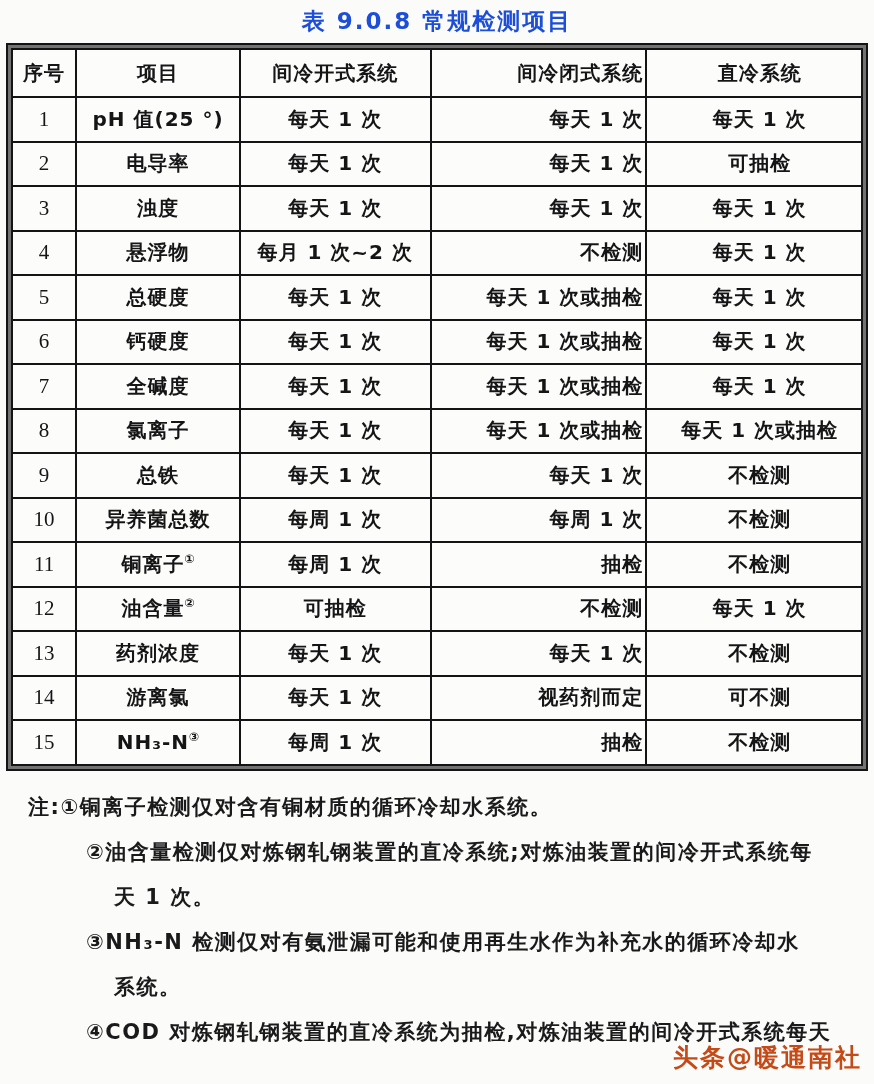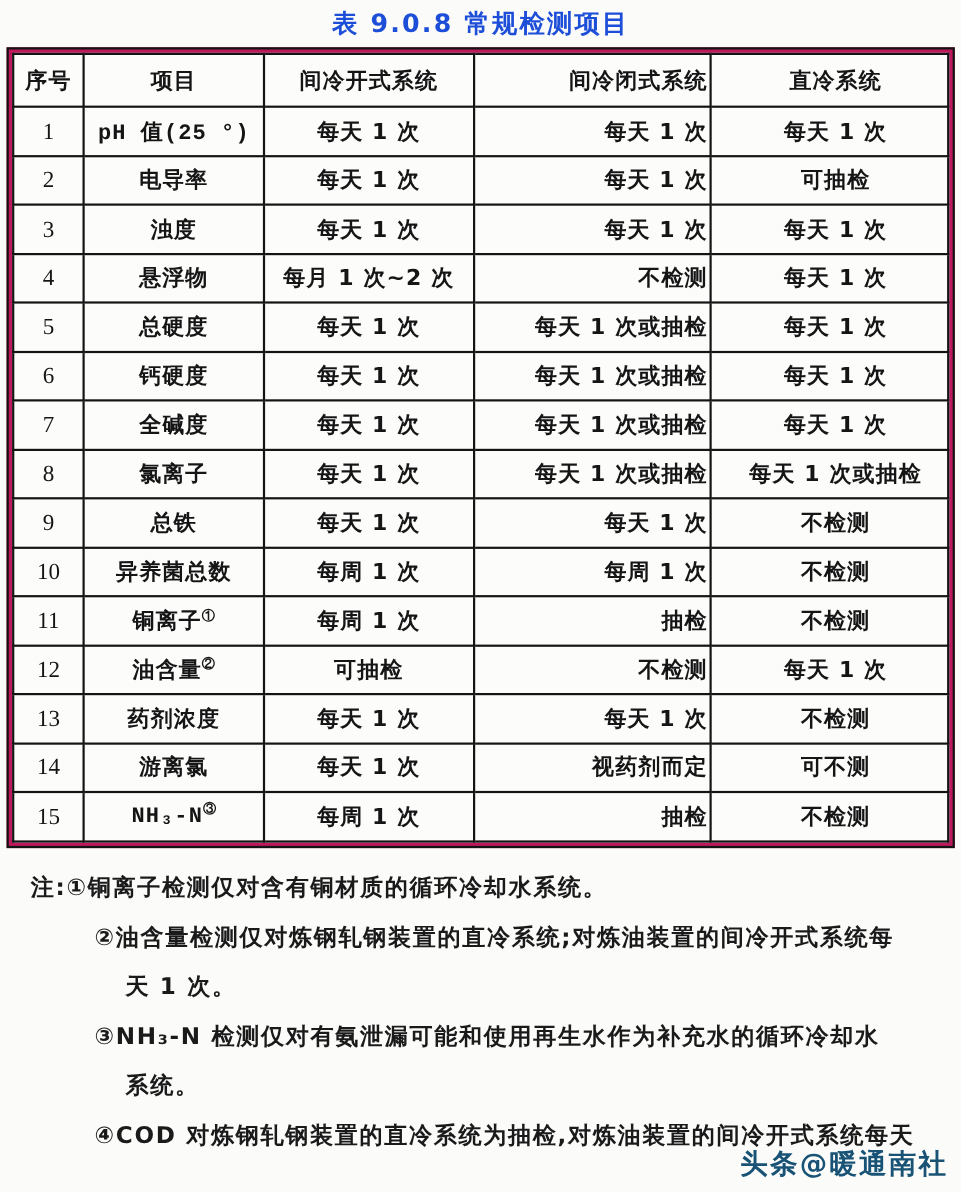--- a/index.html
+++ b/index.html
@@ -14,21 +14,21 @@
   .title{
     margin:0;padding:6px 0 4px 0;
     text-align:center;
     font-size:23px;font-weight:700;
     letter-spacing:2px;color:#1d4ed8;
   }
   .table-frame{
     margin:2px 6px 0 6px;
     border:2px solid #141414;
     padding:3px;
-    background:#be185d;
+    background:#737373;
   }
   table{
     border-collapse:collapse;
     width:100%;
     table-layout:fixed;
     background:#fcfcfb;
   }
   th,td{
     border:2px solid #141414;
     text-align:center;
@@ -37,21 +37,21 @@
     font-weight:700;
     font-size:20px;
     letter-spacing:1px;
     color:#151515;
     overflow:hidden;
     white-space:nowrap;
   }
   th{height:46px;font-size:20px;}
   td{height:42.5px;}
   .c0{width:7.2%;}
-  .c1{width:19.5%;font-family:Liberation Mono, monospace;}
+  .c1{width:19.5%;}
   .c2{width:22.8%;}
   .c3{width:25.9%;text-align:right;}
   .c4{width:24.6%;padding-left:13px;}
   td.num{
     font-family:"Liberation Serif","DejaVu Serif",serif;
     font-weight:400;font-size:21px;letter-spacing:0;
   }
   td sup{
     font-size:12px;
     vertical-align:super;
@@ -71,21 +71,21 @@
   }
   .note-line .lead{margin-right:0;}
   .cont{padding-left:86px;}
   .start{padding-left:58px;}
   .first-start{padding-left:0;}
   .watermark{
     position:absolute;
     right:12px;bottom:10px;
     font-size:25px;
     font-weight:700;
-    color:#0c4a6e;
+    color:#c2410c;
     letter-spacing:2px;
     opacity:.95;
   }
 </style>
 </head>
 <body>
 
 <div class="page">
 
   <h1 class="title">表 9.0.8  常规检测项目</h1>

